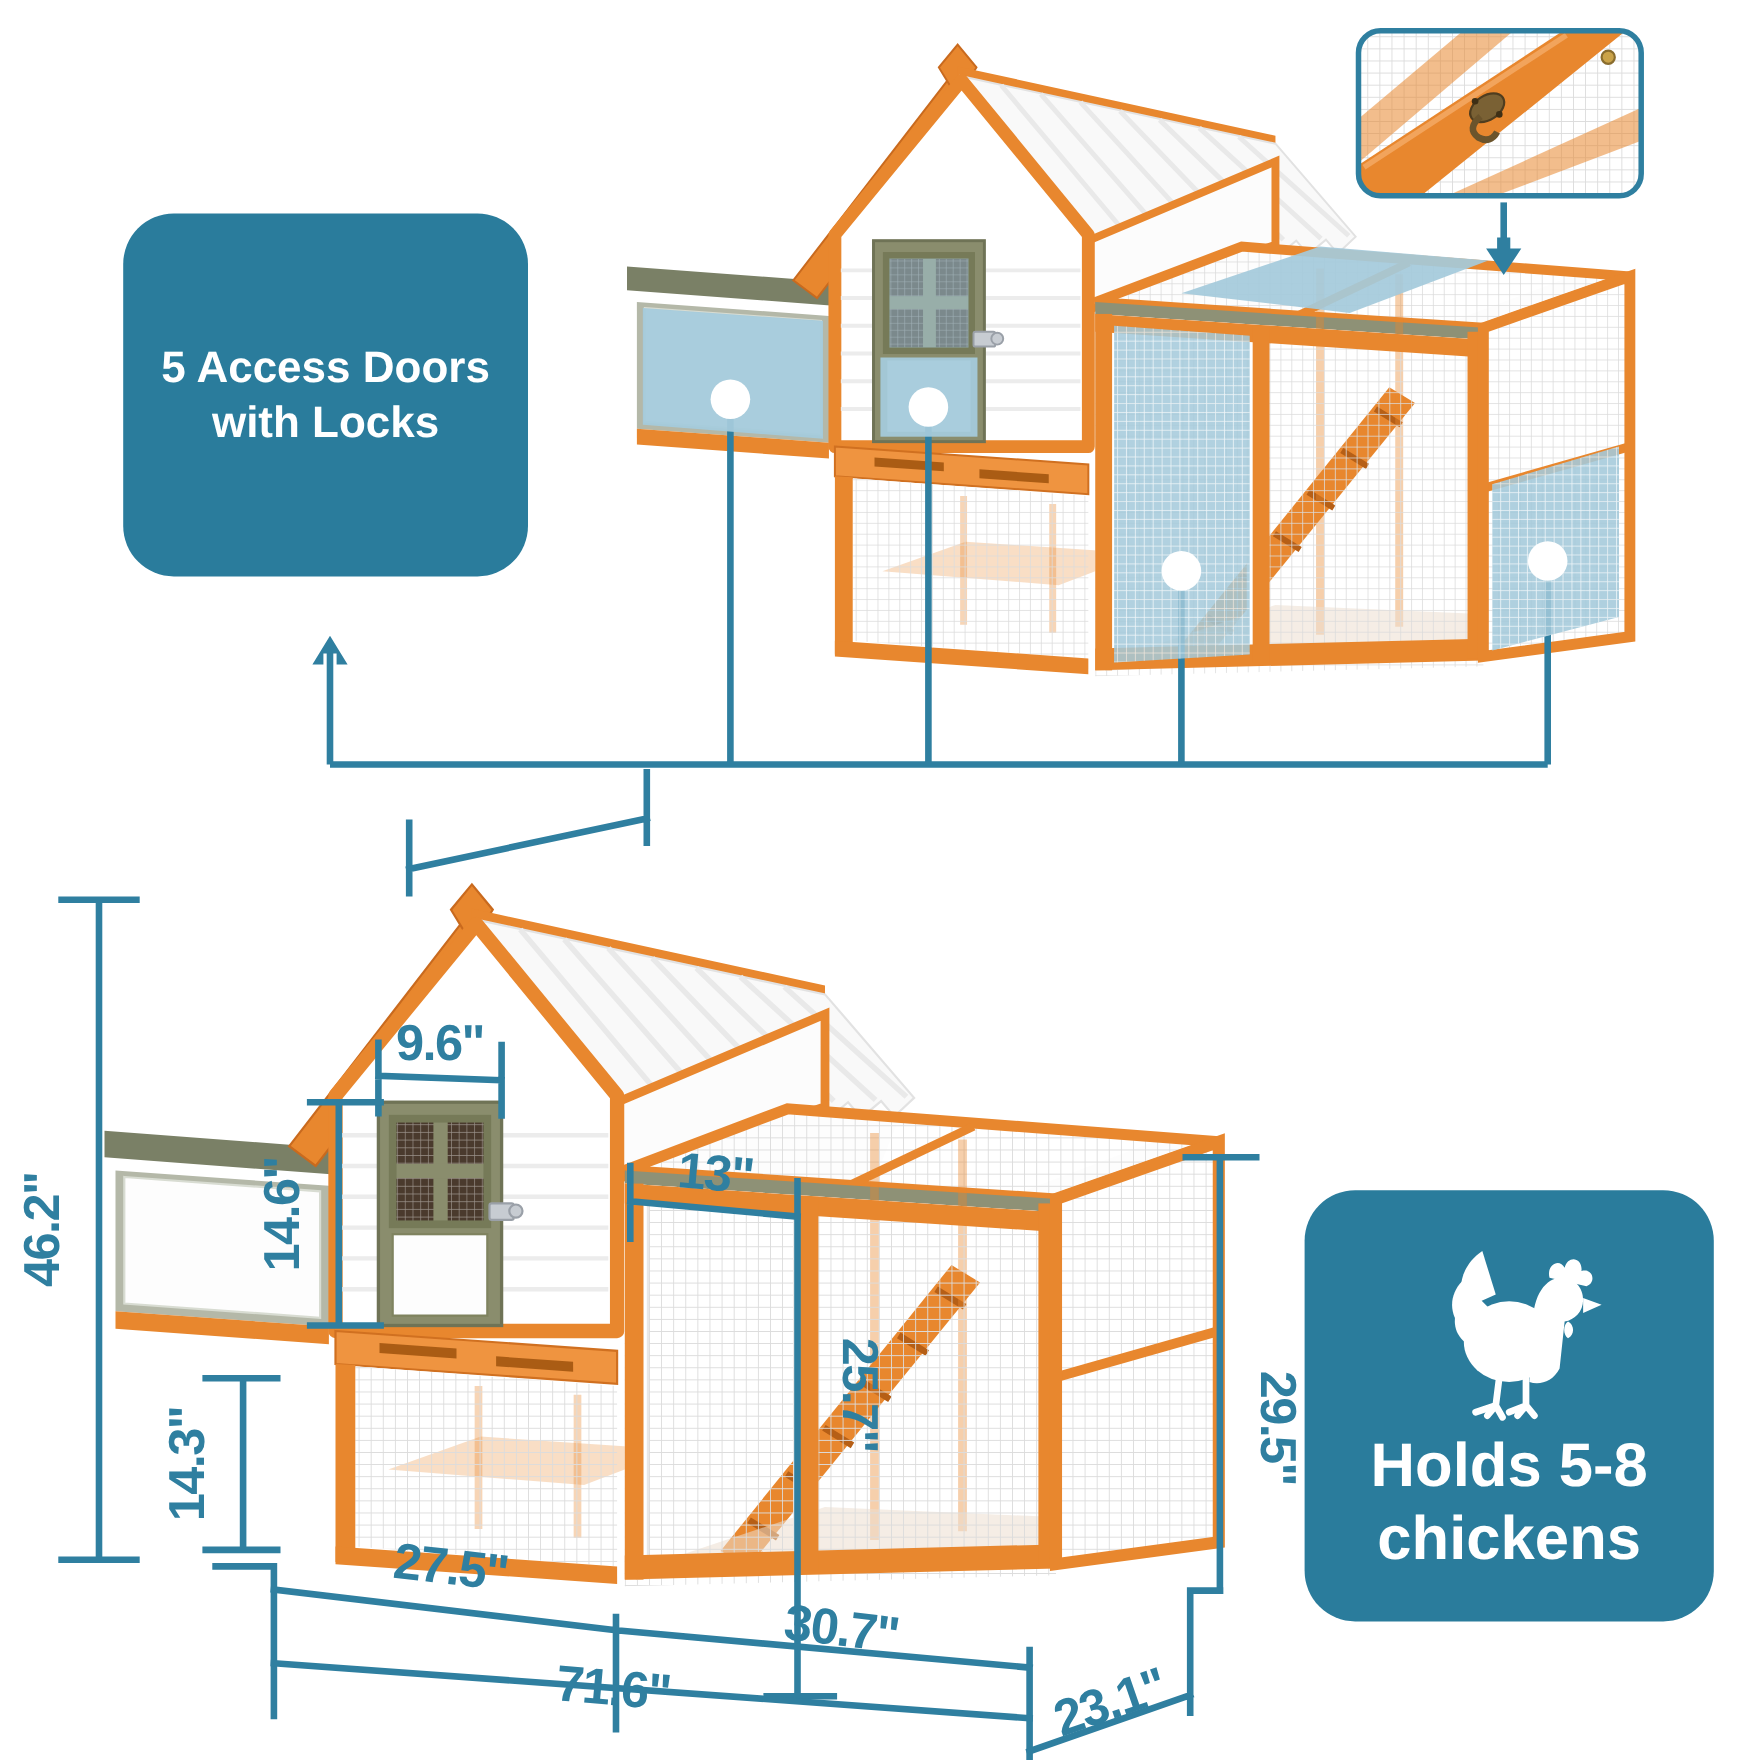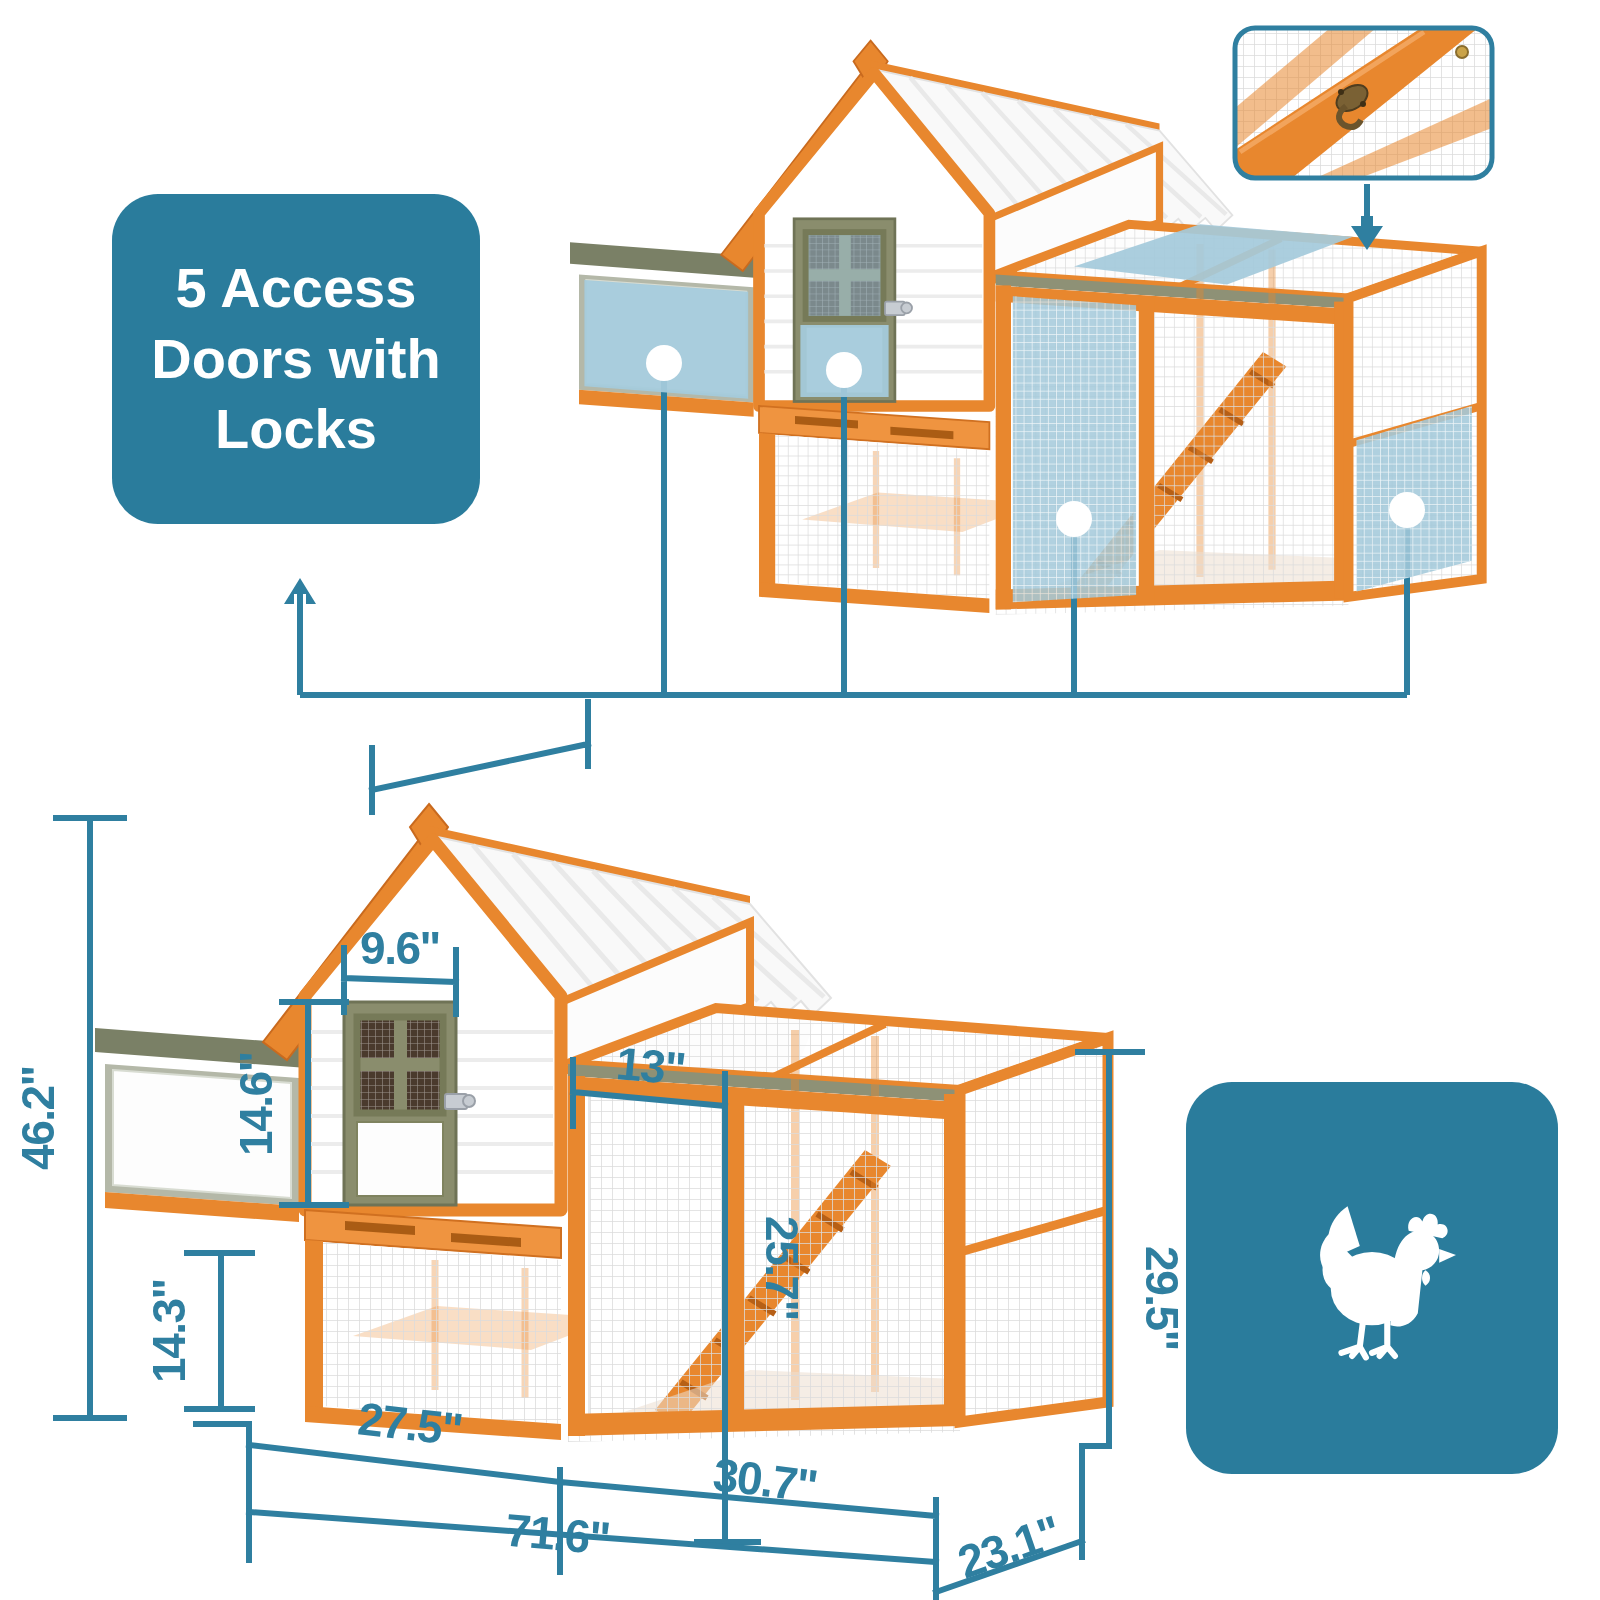--- a/index.html
+++ b/index.html
@@ -1,21 +1,21 @@
 <!DOCTYPE html>
 <html style="--c-teal: #2a7c9c; --c-dimline: #2f7fa0; --c-highlight: #a4cadb; --c-wood: #e8872e; --c-wooddark: #c96a1e; --c-woodlight: #ef9440; --c-olive: #8a8d6d; --c-nestroof: #7a8066; --c-runtrim: #8e9176;"><head>
 <meta charset="utf-8">
 <style>
   html,body{margin:0;padding:0;background:#ffffff;}
   #canvas{position:relative;width:1600px;height:1600px;background:#fff;overflow:hidden;
           font-family:"Liberation Sans",sans-serif;}
   .callout{position:absolute;background:var(--c-teal);color:#fff;border-radius:46px;
            display:flex;flex-direction:column;align-items:center;justify-content:center;
            text-align:center;font-weight:bold;}
-  #access-box{left:112px;top:194px;width:368px;height:330px;font-size:56px;line-height:1.26;}
+  #access-box{left:112px;top:194px;width:368px;height:330px;font-size:40px;line-height:1.26;}
   #access-box .lbl{width:312px;}
   #capacity-box{left:1186px;top:1082px;width:372px;height:392px;font-size:56px;line-height:1.18;}
   #capacity-box .lbl{width:320px;margin-top:6px;}
   svg{position:absolute;left:0;top:0;}
   svg text{user-select:none;}
   .dim{font:700 46px "Liberation Sans",sans-serif;fill:var(--c-dimline);letter-spacing:-1.5px;}
   .dimstroke{stroke:var(--c-dimline);stroke-width:6;fill:none;stroke-linecap:square;}
   .lead{stroke:var(--c-dimline);stroke-width:6;fill:none;}
   .dimfill{fill:var(--c-dimline);}
   .wood{fill:var(--c-wood);}
@@ -239,15 +239,16 @@
         <path d="M32,26 C24,34 24,46 32,54 L50,44 Z"></path>
         <path d="M28,46 C26,56 32,64 42,66 L52,52 Z"></path>
         <ellipse cx="60" cy="62" rx="27" ry="24"></ellipse>
         <path d="M74,52 C74,34 82,24 91,24 C99,24 104,30 104,37 C104,44 99,49 93,50 L90,78 C86,86 78,88 72,86 Z"></path>
         <path d="M84,24 C82,16 90,12 93,18 C95,10 104,12 103,20 C110,18 112,27 106,29 Z"></path>
         <path d="M104,36 L115,40 L104,45 Z"></path>
         <path d="M95,50 C99,52 99,58 95,60 C92,58 92,52 95,50 Z"></path>
       </g>
       <path d="M54,84 L52,100 L40,104 M52,100 L56,107 M52,100 L47,106 M70,84 L70,100 L60,104 M70,100 L75,106 M70,100 L65,106" stroke="#ffffff" stroke-width="4" fill="none" stroke-linecap="round"></path>
     </svg>
+    <div class="lbl">Holds 5-8 chickens</div>
   </div>
 
 </div>
 
 </body></html>

